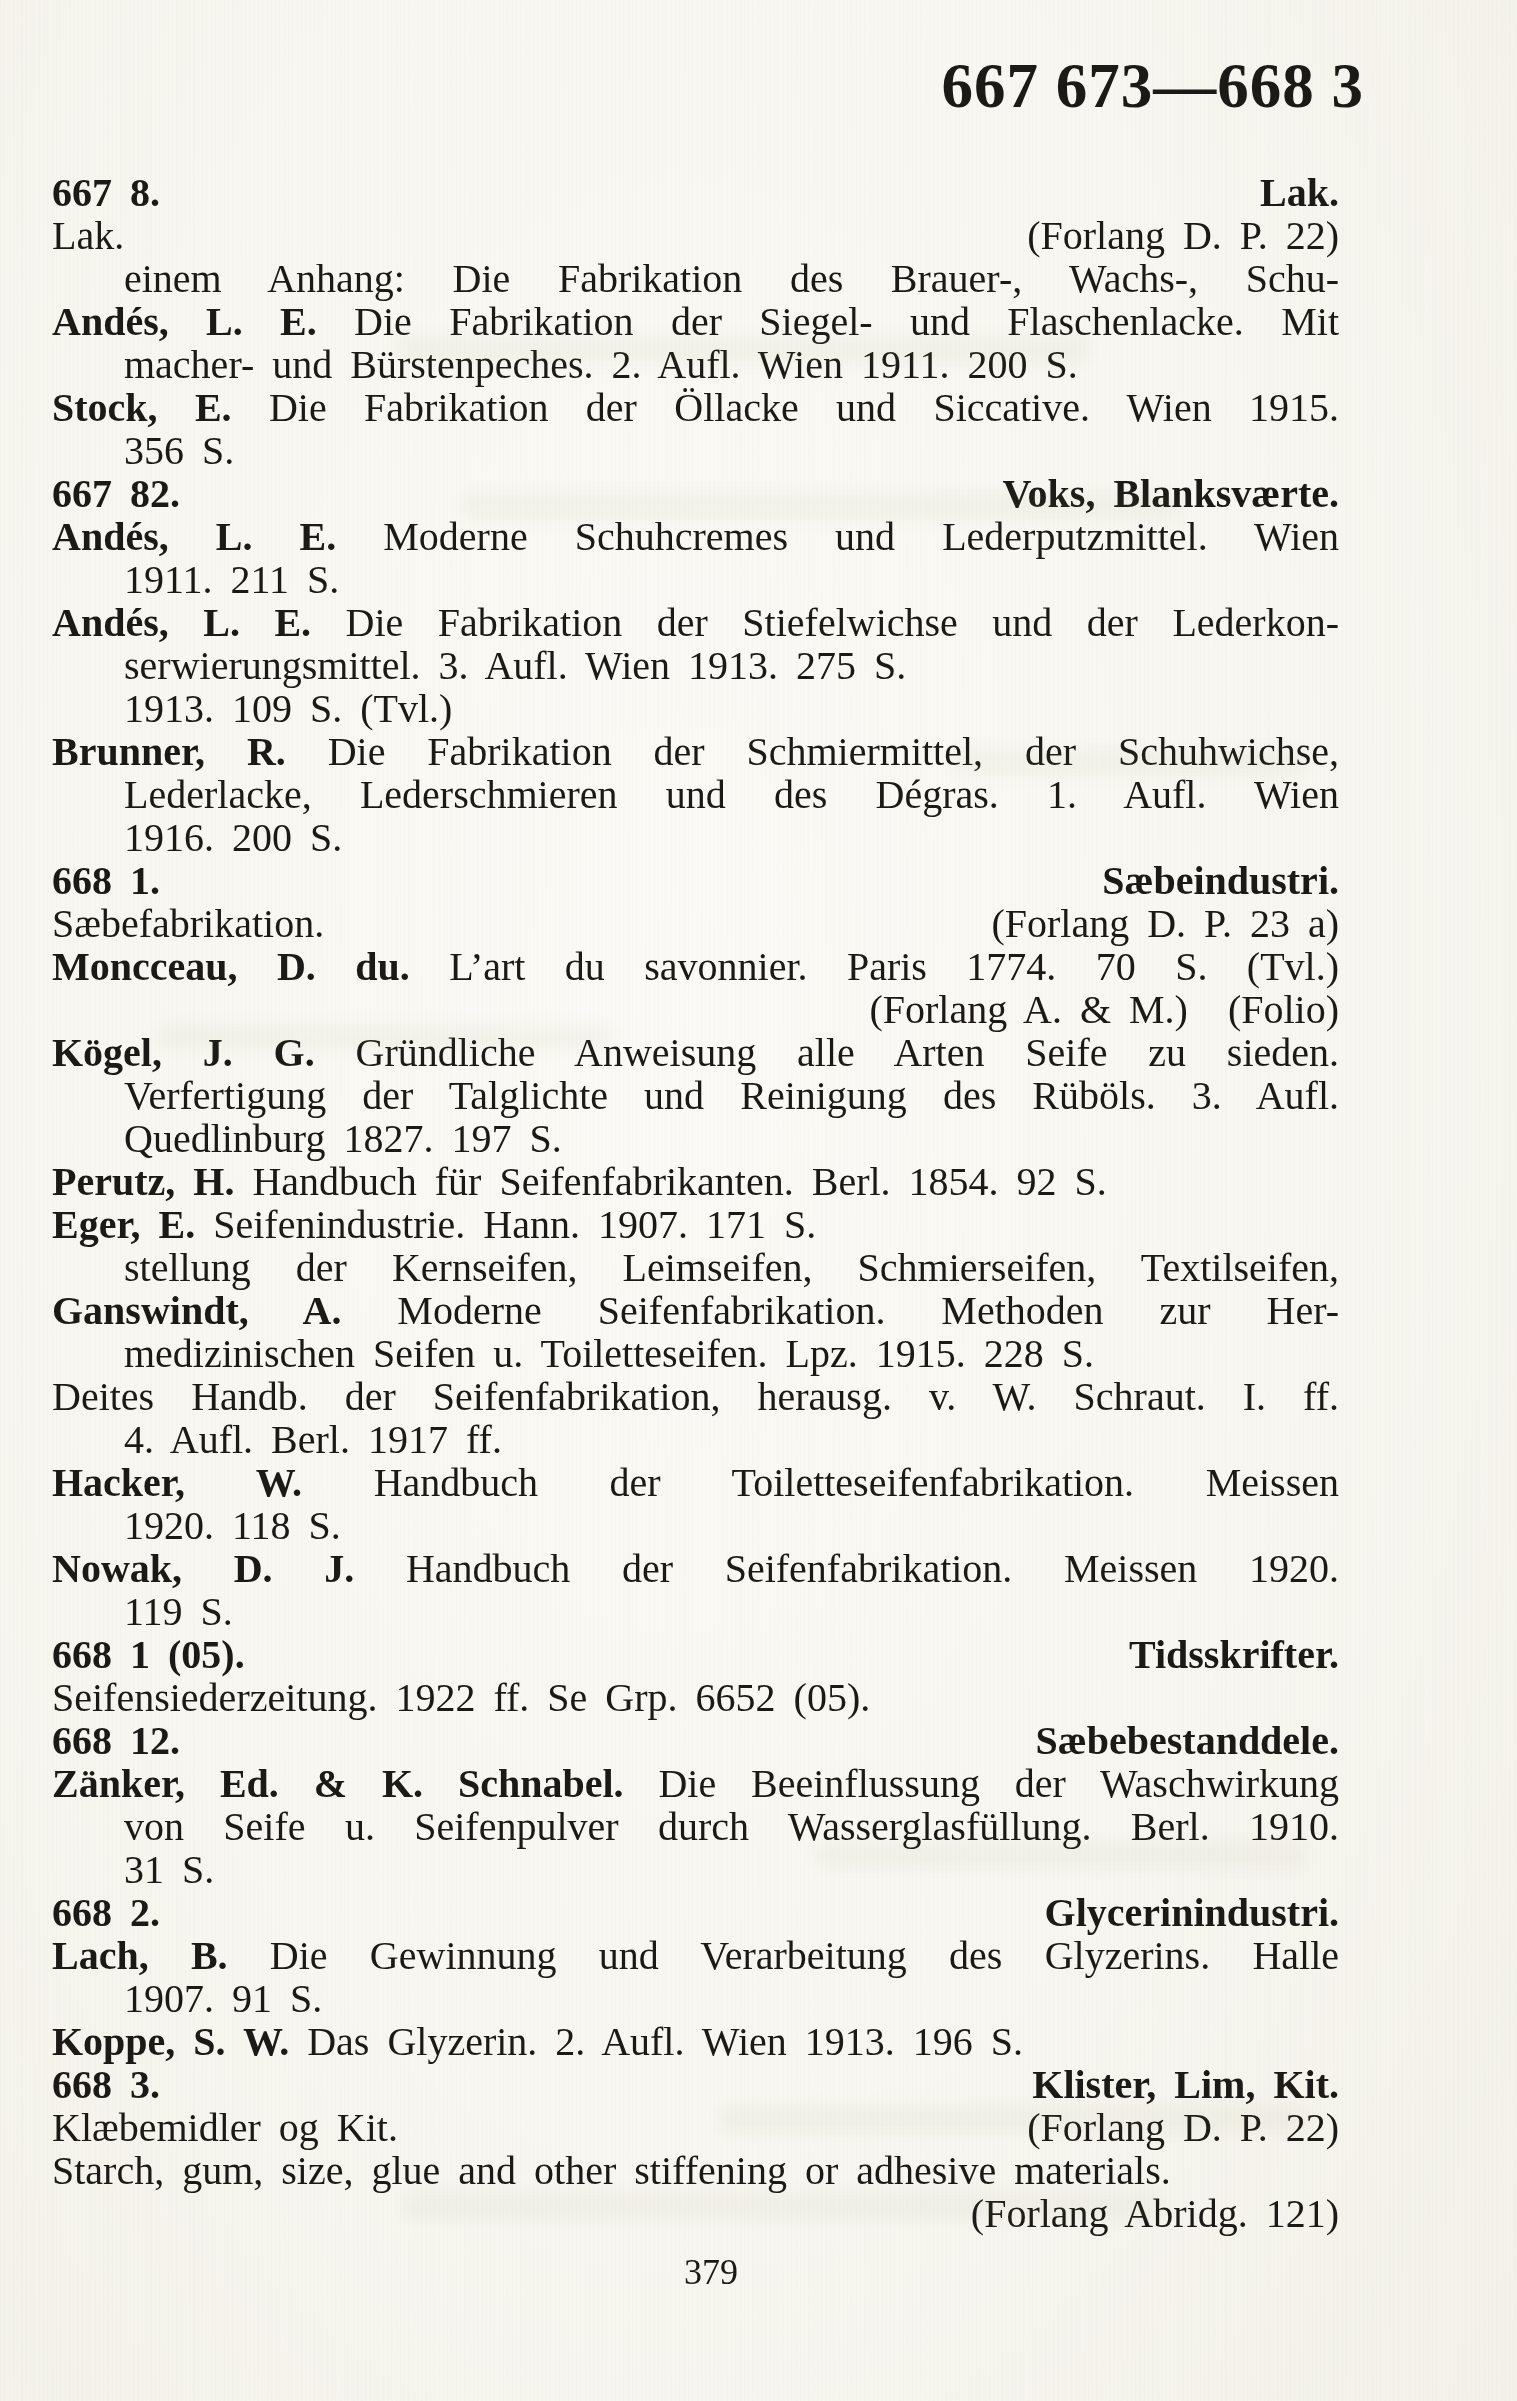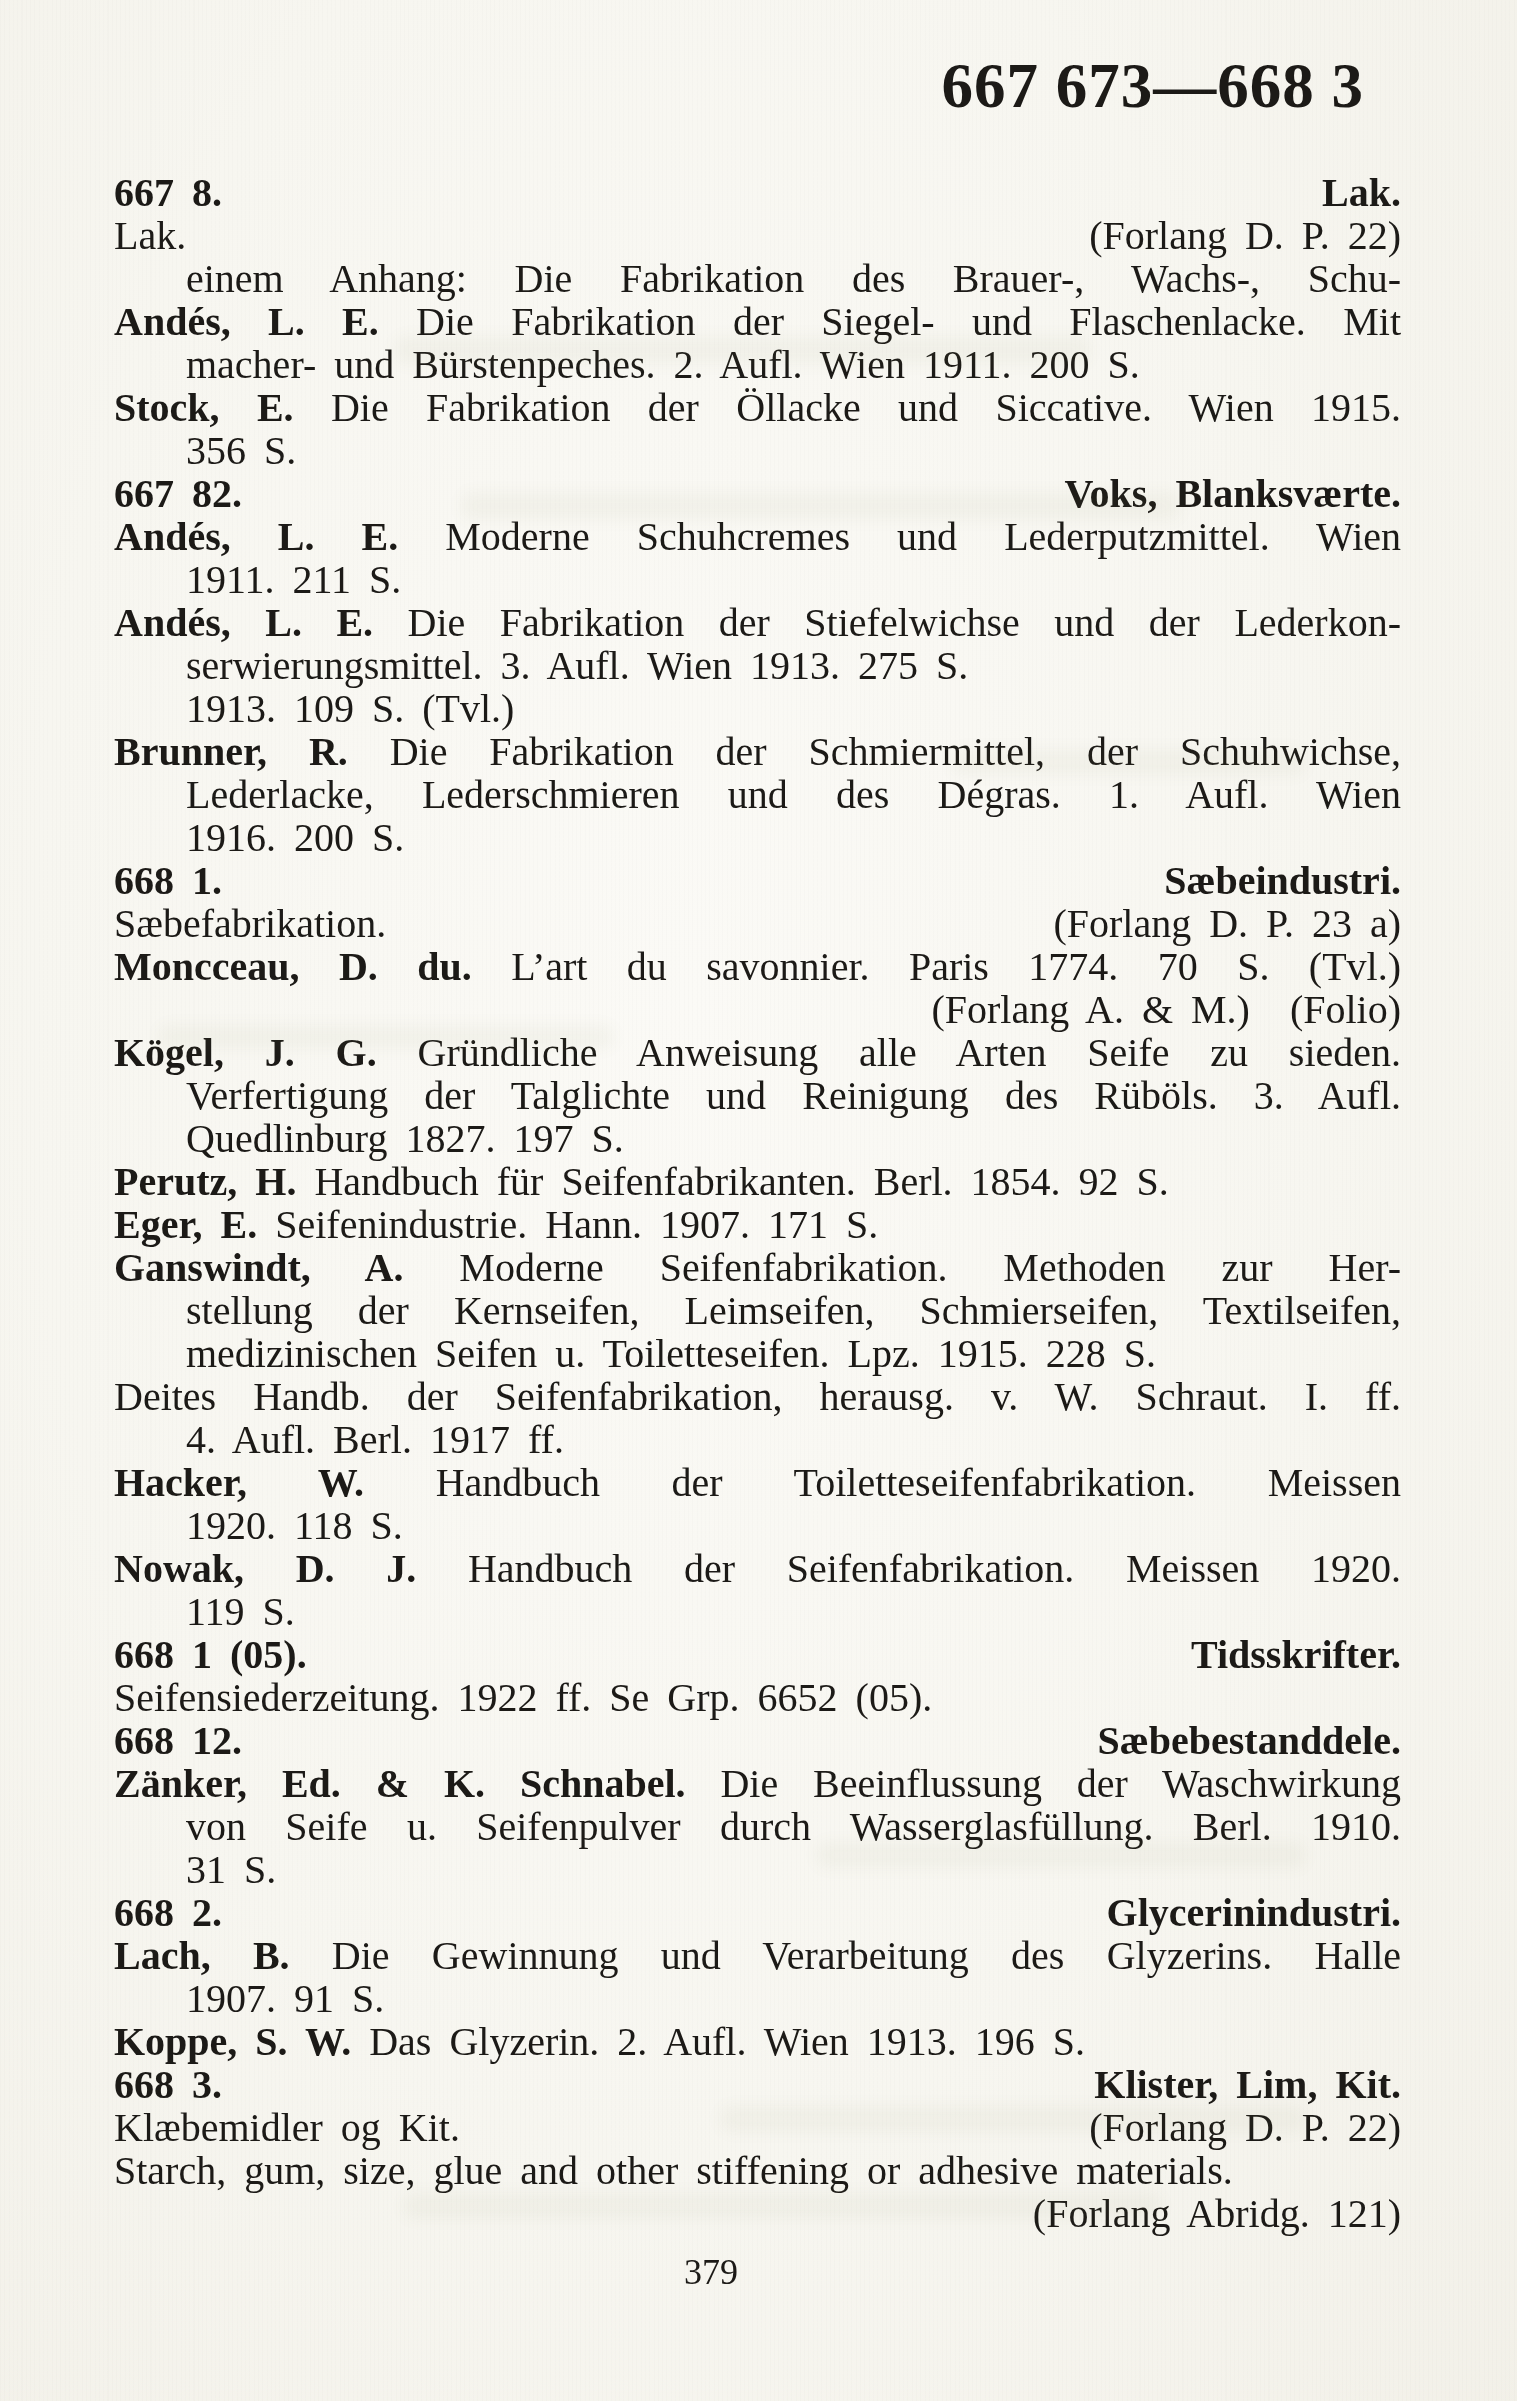--- a/index.html
+++ b/index.html
@@ -42,21 +42,21 @@
   .header {
     margin: 62px 77px 0 77px;
     width: 1287px;
     text-align: right;
     font-weight: 700;
     font-size: 63px;
     line-height: 48px;
     letter-spacing: 1px;
   }
   .content {
-    margin: 61px 0 0 114px;
+    margin: 61px 0 0 52px;
     width: 1287px;
     font-size: 40px;
     line-height: 43px;
     word-spacing: 0.20em;
   }
   .line { min-height: 43px; }
   .line.f, .line.c {
     text-align: justify;
     text-align-last: justify;
   }
@@ -127,22 +127,22 @@
         <span>Sæbefabrikation.</span>
         <span>(Forlang D. P. 23 a)</span>
       </div>
       <div class="line f"><b>Moncceau, D. du.</b> L’art du savonnier. Paris 1774. 70 S. (Tvl.)</div>
       <div class="line r">(Forlang A. &amp; M.) (Folio)</div>
       <div class="line f"><b>Kögel, J. G.</b> Gründliche Anweisung alle Arten Seife zu sieden.</div>
       <div class="line c">Verfertigung der Talglichte und Reinigung des Rüböls. 3. Aufl.</div>
       <div class="line l">Quedlinburg 1827. 197 S.</div>
       <div class="line fl"><b>Perutz, H.</b> Handbuch für Seifenfabrikanten. Berl. 1854. 92 S.</div>
       <div class="line fl"><b>Eger, E.</b> Seifenindustrie. Hann. 1907. 171 S.</div>
+      <div class="line c">stellung der Kernseifen, Leimseifen, Schmierseifen, Textilseifen,</div>
       <div class="line f"><b>Ganswindt, A.</b> Moderne Seifenfabrikation. Methoden zur Her-</div>
-      <div class="line c">stellung der Kernseifen, Leimseifen, Schmierseifen, Textilseifen,</div>
       <div class="line l">medizinischen Seifen u. Toiletteseifen. Lpz. 1915. 228 S.</div>
       <div class="line f">Deites Handb. der Seifenfabrikation, herausg. v. W. Schraut. I. ff.</div>
       <div class="line l">4. Aufl. Berl. 1917 ff.</div>
       <div class="line f"><b>Hacker, W.</b> Handbuch der Toiletteseifenfabrikation. Meissen</div>
       <div class="line l">1920. 118 S.</div>
       <div class="line f"><b>Nowak, D. J.</b> Handbuch der Seifenfabrikation. Meissen 1920.</div>
       <div class="line l">119 S.</div>
       <div class="line h">
         <span>668 1 (05).</span>
         <span>Tidsskrifter.</span>

